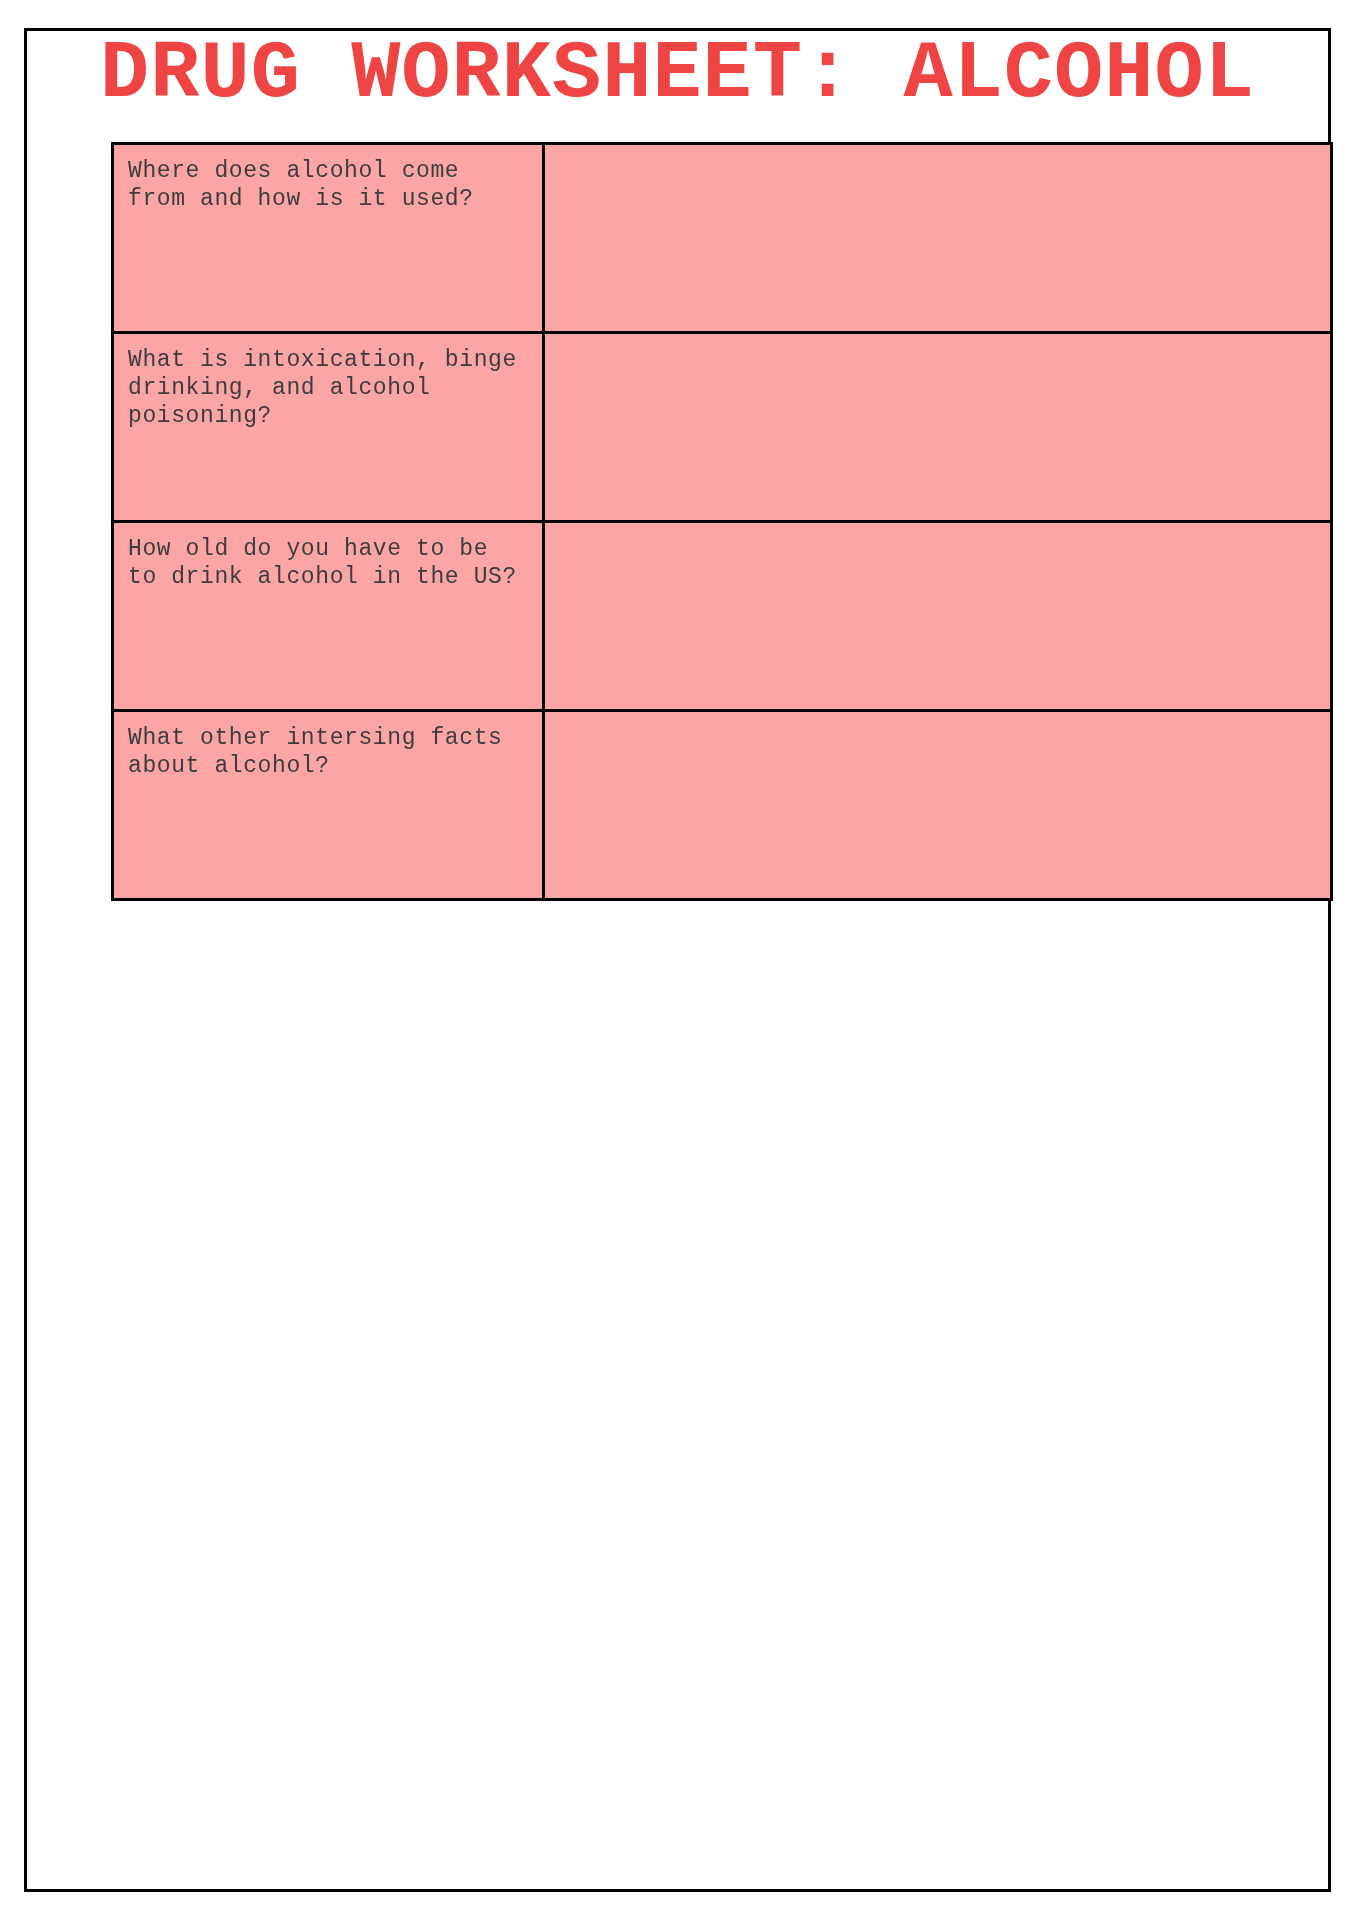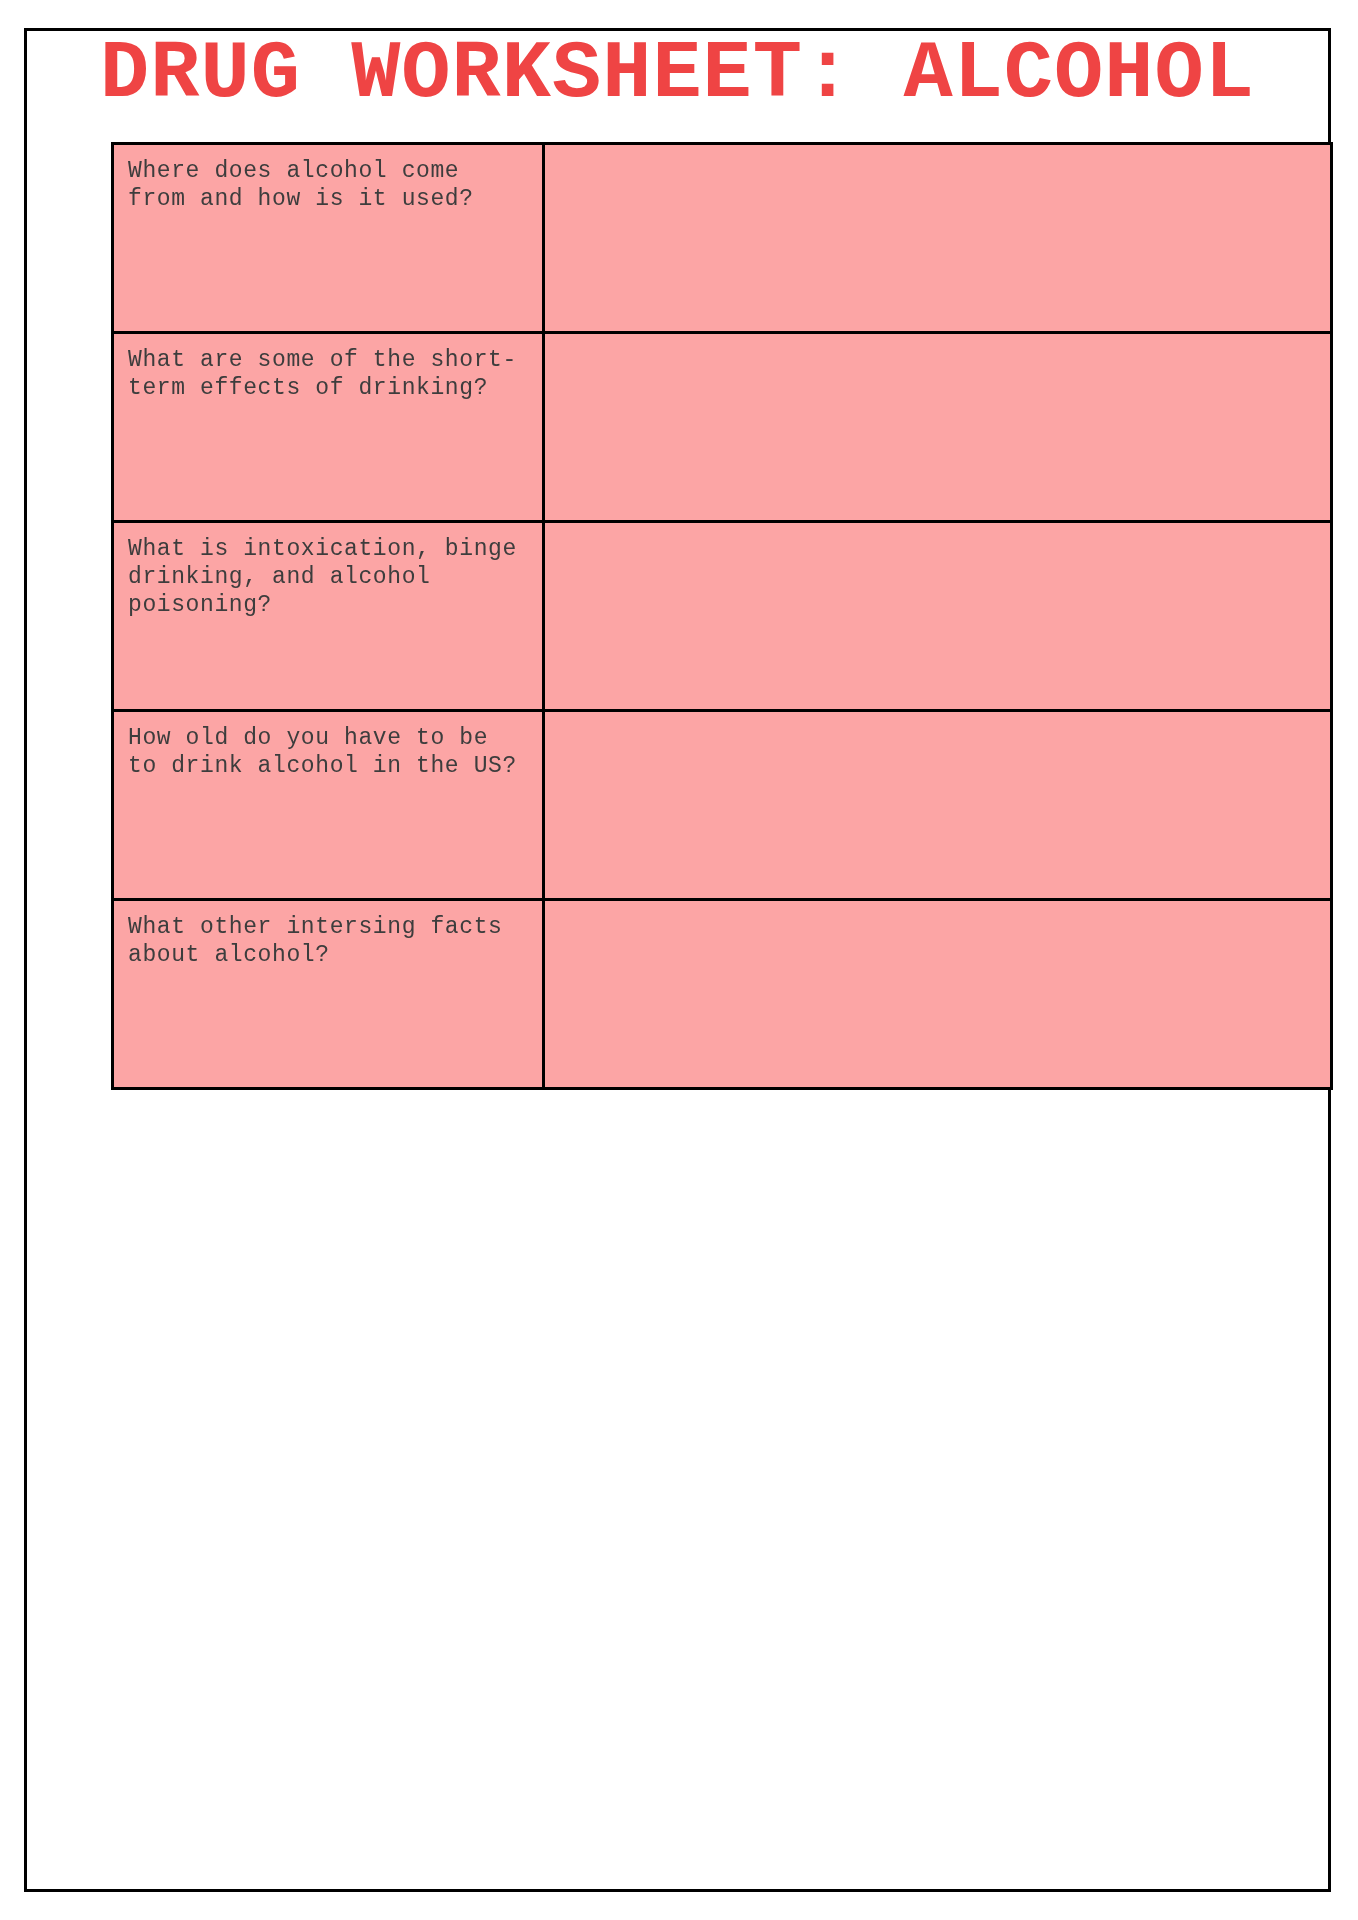--- a/index.html
+++ b/index.html
@@ -83,29 +83,20 @@
       <td class="qcell">
         <div class="qtext">Where does alcohol come
 from and how is it used?</div>
       </td>
       <td class="acell">
         <div class="atext"></div>
       </td>
     </tr>
     <tr>
       <td class="qcell">
-        <div class="qtext">What are some of the short-
-term effects of drinking?</div>
-      </td>
-      <td class="acell">
-        <div class="atext"></div>
-      </td>
-    </tr>
-    <tr>
-      <td class="qcell">
         <div class="qtext">What is intoxication, binge
 drinking, and alcohol
 poisoning?</div>
       </td>
       <td class="acell">
         <div class="atext"></div>
       </td>
     </tr>
     <tr>
       <td class="qcell">

